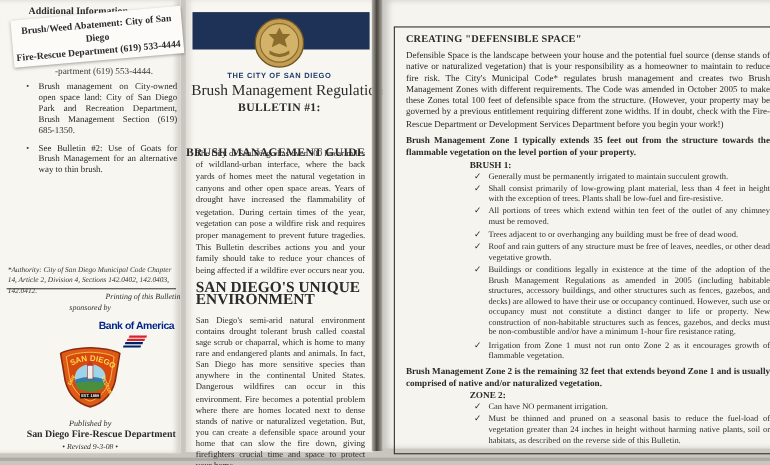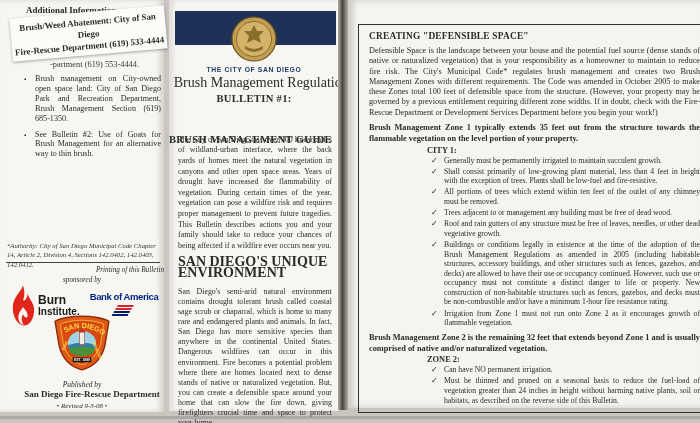--- a/index.html
+++ b/index.html
@@ -85,30 +85,20 @@
         <span class="bl-marker">▪</span>
         <span class="bl-text">See Bulletin #2: Use of Goats for Brush Management for an alternative way to thin brush.</span>
       </li>
     </ul>
 
     <div class="footnote">*Authority:  City of San Diego Municipal Code Chapter 14, Article 2, Division 4, Sections 142.0402, 142.0403, 142.0412.</div>
     <div class="left-rule"></div>
     <div class="sponsor-1">Printing of this Bulletin</div>
     <div class="sponsor-2">sponsored by</div>
 
-    <div class="burn-logo">
-      <svg width="26" height="44" viewBox="0 0 28 46">
-        <path d="M14 1 C11 9 3 14 3 25 C3 36 9 44 15 44 C21 44 26 37 26 27 C26 20 21 16 19 10 C18 15 16 18 14 17 C16 12 16 6 14 1 Z" fill="#e1251b"></path>
-        <path d="M14 24 C11 28 9 31 9 35 C9 40 12 43 15 43 C12 40 12 36 14 32 C16 36 19 37 19 33 C19 29 16 27 14 24 Z" fill="#f8f6f0"></path>
-      </svg>
-      <div class="burn-text">
-        <div class="l1">Burn</div>
-        <div class="l2">Institute.</div>
-      </div>
-    </div>
 
     <div class="boa-logo">
       <div class="boa-text">Bank of America</div>
       <svg width="26" height="15" viewBox="0 0 26 15" style="margin-top:2px;">
         <g transform="skewX(-18)">
           <rect x="7" y="1" width="16" height="2" fill="#d9232e"></rect>
           <rect x="6.2" y="4" width="16" height="2" fill="#d9232e"></rect>
           <rect x="5.4" y="7" width="16" height="2" fill="#012169"></rect>
           <rect x="4.6" y="10" width="16" height="2" fill="#012169"></rect>
         </g>
@@ -158,37 +148,37 @@
   </div>
 
   <div class="fold"></div>
 
   <div class="page page-right">
     <div class="def-box">
       <div class="def-head">CREATING  "DEFENSIBLE SPACE"</div>
       <p class="def-intro">Defensible Space is the landscape between your house and the potential fuel source (dense stands of native or naturalized vegetation) that is your responsibility as a homeowner to maintain to reduce fire risk.  The City's Municipal Code* regulates brush management and creates two Brush Management Zones with different requirements.  The Code was amended in October 2005 to make these Zones total 100 feet of defensible space from the structure. (However, your property may be governed by a previous entitlement requiring different zone widths. If in doubt, check with the Fire-Rescue Department or Development Services Department before you begin your work!)</p>
 
       <p class="zone-lead">Brush Management Zone 1 typically extends 35 feet out from the structure towards the flammable vegetation on the level portion of your property.</p>
-      <div class="zone-label">CITY 1:</div>
+      <div class="zone-label">BRUSH 1:</div>
       <ul class="check-list">
         <li>
             <span class="ck">✓</span>
             <span class="ct">Generally must be permanently irrigated to maintain succulent growth.</span>
           </li>
         <li>
             <span class="ck">✓</span>
             <span class="ct">Shall consist primarily of low-growing plant material, less than 4 feet in height with the exception of trees.  Plants shall be low-fuel and fire-resistive.</span>
           </li>
         <li>
             <span class="ck">✓</span>
             <span class="ct">All portions of trees which extend within ten feet of the outlet of any chimney must be removed.</span>
           </li>
         <li>
             <span class="ck">✓</span>
-            <span class="ct">Trees adjacent to or management any building must be free of  dead wood.</span>
+            <span class="ct">Trees adjacent to or overhanging any building must be free of  dead wood.</span>
           </li>
         <li>
             <span class="ck">✓</span>
             <span class="ct">Roof and rain gutters of any structure must be free of leaves, needles, or other dead vegetative growth.</span>
           </li>
         <li>
             <span class="ck">✓</span>
             <span class="ct">Buildings or conditions legally in existence at the time of the adoption of the Brush Management Regulations as amended in 2005 (including habitable structures, accessory buildings, and other structures such as fences, gazebos, and decks) are allowed to have their use or occupancy continued. However, such use or occupancy must not constitute a distinct danger to life or property. New construction of non-habitable structures such as fences, gazebos, and decks must be non-combustible and/or have a minimum 1-hour fire resistance rating.</span>
           </li>
         <li>

